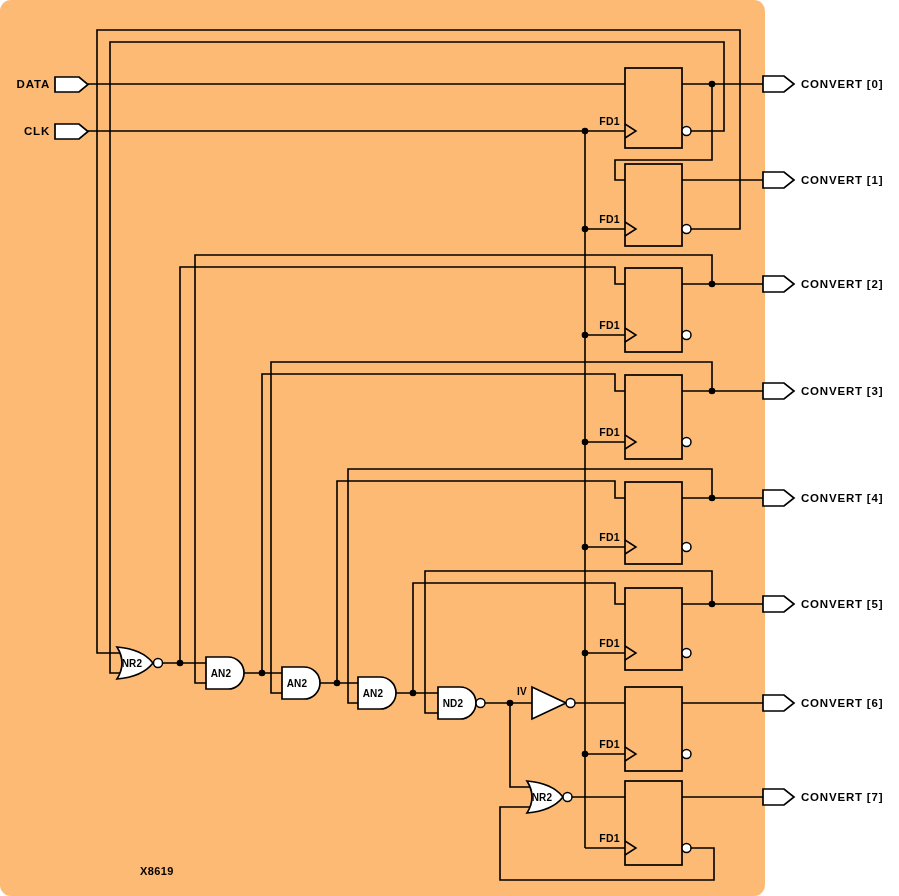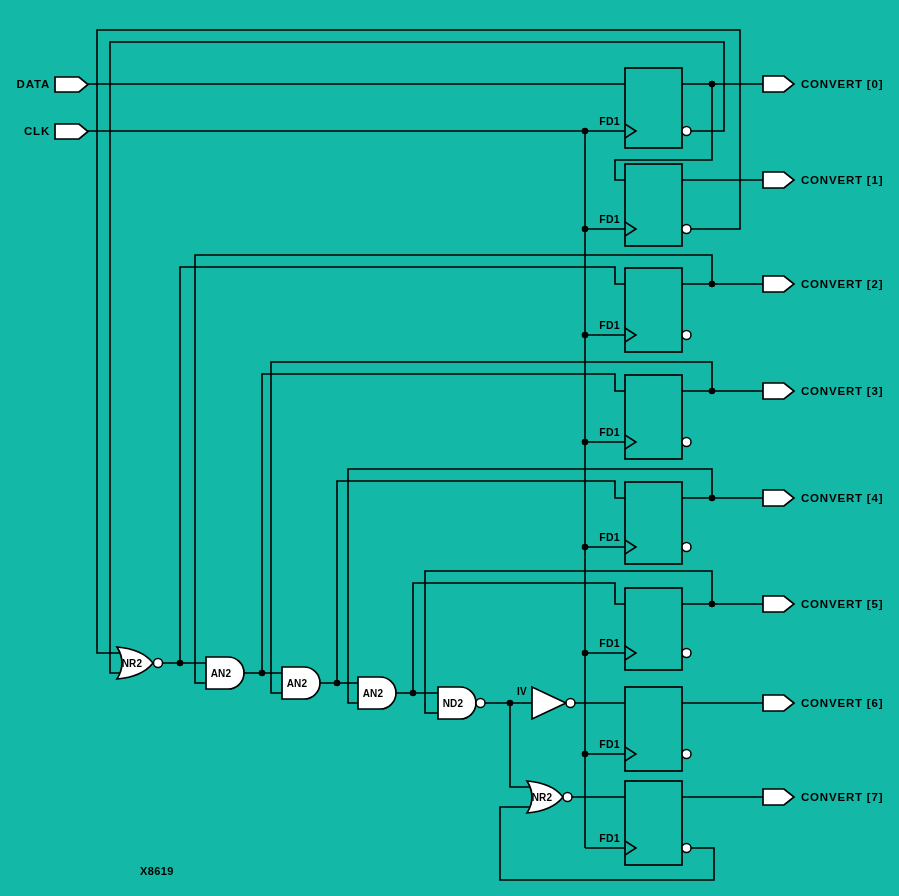--- a/index.html
+++ b/index.html
@@ -1,16 +1,16 @@
 <!DOCTYPE html>
 <html><head>
 <meta charset="utf-8">
 <style>
   html,body{margin:0;padding:0;background:#ffffff;}
-  .page{width:899px;height:896px;background:#14b8a6;position:relative;}
+  .page{width:765px;height:896px;background:#fdba74;position:relative;border-radius:11px;}
   svg{display:block;}
   .wire{fill:none;stroke:#000;stroke-width:1.6;}
   .box{fill:none;stroke:#000;stroke-width:1.7;}
   .shape{fill:#ffffff;stroke:#000;stroke-width:1.7;}
   .tri{fill:none;stroke:#000;stroke-width:1.5;}
   .bubble{fill:#ffffff;stroke:#000;stroke-width:1.5;}
   .dot{fill:#000;stroke:none;}
   text{font-family:"Liberation Sans",sans-serif;font-weight:bold;fill:#000;}
   .port-label{font-size:11.5px;letter-spacing:0.8px;}
   .gate-label{font-size:10px;text-anchor:middle;letter-spacing:0.2px;}

